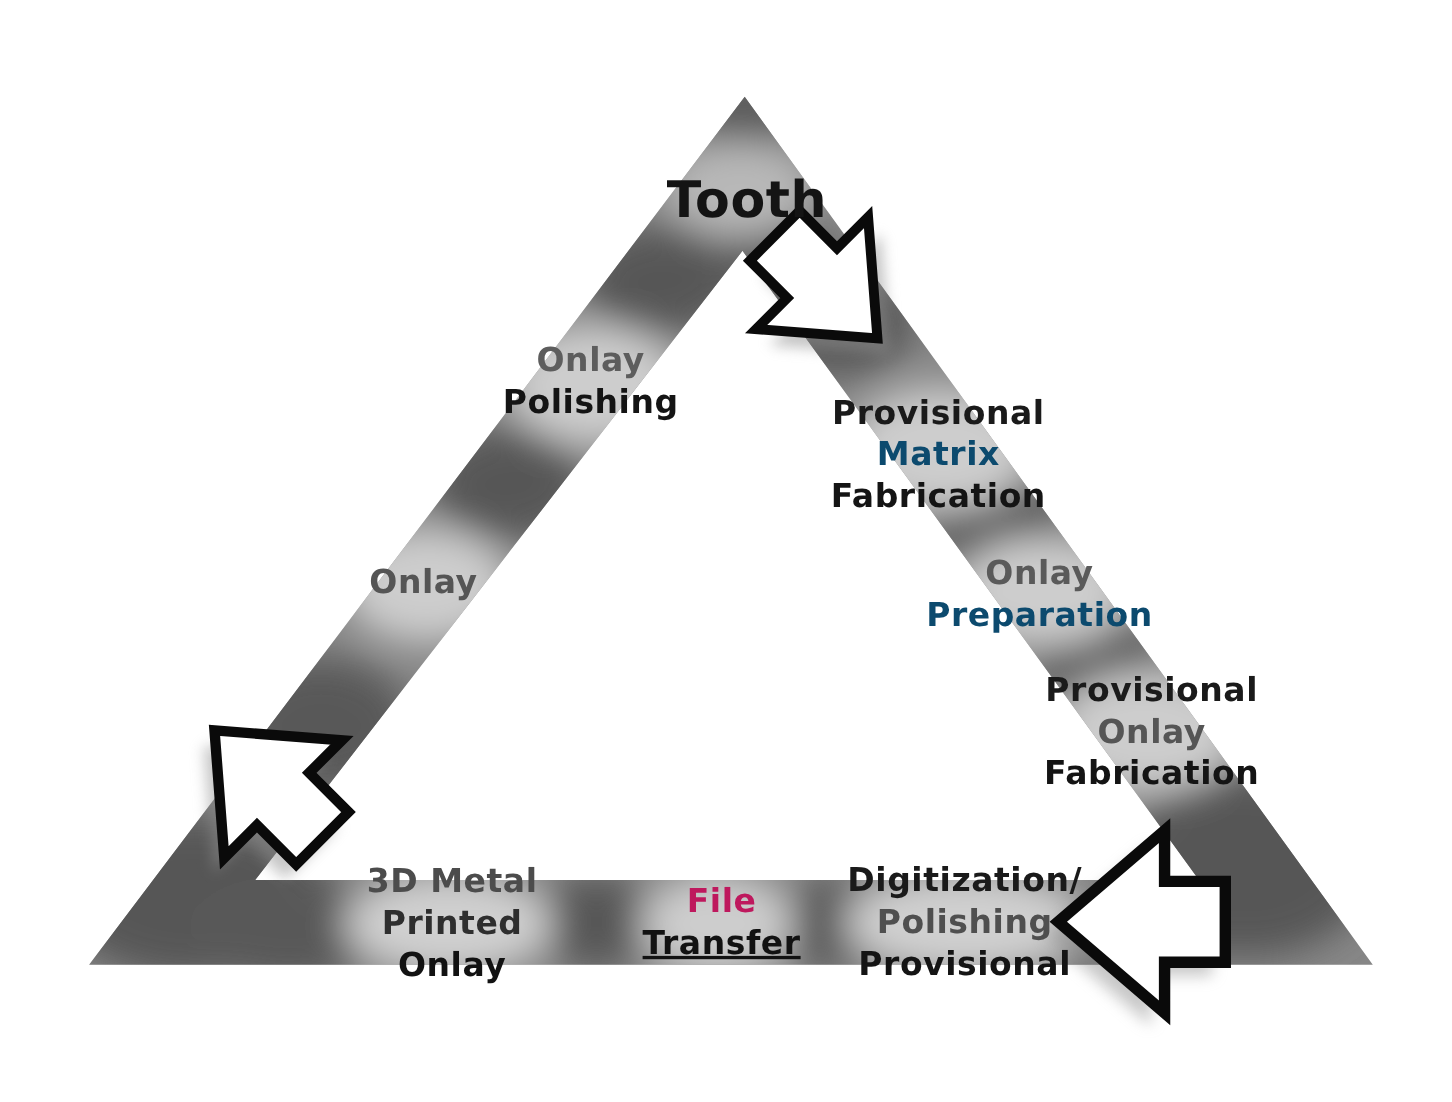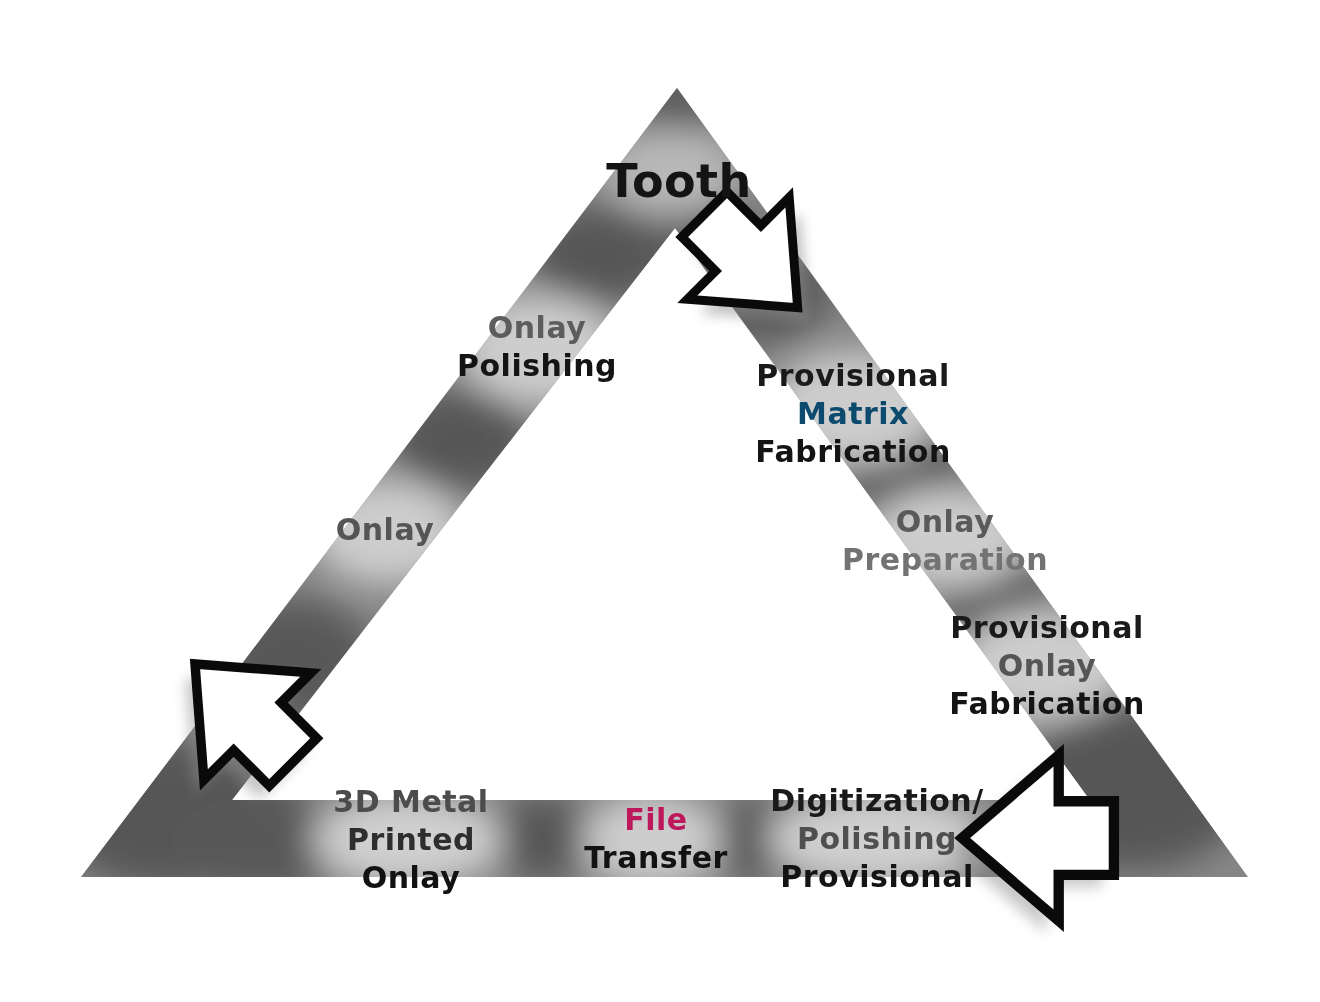--- a/index.html
+++ b/index.html
@@ -112,38 +112,38 @@
   </div>
 
   <div class="label" style="left:853px;top:414px;">
     <span class="ln" style="color: rgb(26, 26, 26);">Provisional</span>
     <span class="ln" style="color: #0c4a6e;">Matrix</span>
     <span class="ln" style="color: rgb(20, 20, 20);">Fabrication</span>
   </div>
 
   <div class="label" style="left:945px;top:541px;">
     <span class="ln" style="color: rgb(90, 90, 90);">Onlay</span>
-    <span class="ln" style="color: #737373;">Preparation</span>
+    <span class="ln" style="color: #0c4a6e;">Preparation</span>
   </div>
 
   <div class="label" style="left:1047px;top:666px;">
     <span class="ln" style="color: rgb(26, 26, 26);">Provisional</span>
     <span class="ln" style="color: rgb(85, 85, 85);">Onlay</span>
     <span class="ln" style="color: rgb(20, 20, 20);">Fabrication</span>
   </div>
 
   <div class="label" style="left:877px;top:839px;">
     <span class="ln" style="color: rgb(26, 26, 26);">Digitization/</span>
     <span class="ln" style="color: rgb(79, 79, 79);">Polishing</span>
     <span class="ln" style="color: rgb(20, 20, 20);">Provisional</span>
   </div>
 
   <div class="label" style="left:656px;top:839px;">
     <span class="ln" style="color: #be185d;">File</span>
-    <span class="ln" style="color: rgb(18, 18, 18);">Transfer</span>
+    <span class="ln" style="color: rgb(18, 18, 18); text-decoration: underline;">Transfer</span>
   </div>
 
   <div class="label" style="left:411px;top:840px;">
     <span class="ln" style="color: rgb(76, 76, 76);">3D Metal</span>
     <span class="ln" style="color: rgb(46, 46, 46);">Printed</span>
     <span class="ln" style="color: rgb(18, 18, 18);">Onlay</span>
   </div>
 
   <div class="label" style="left:385px;top:530px;">
     <span class="ln" style="color: rgb(85, 85, 85);">Onlay</span>

